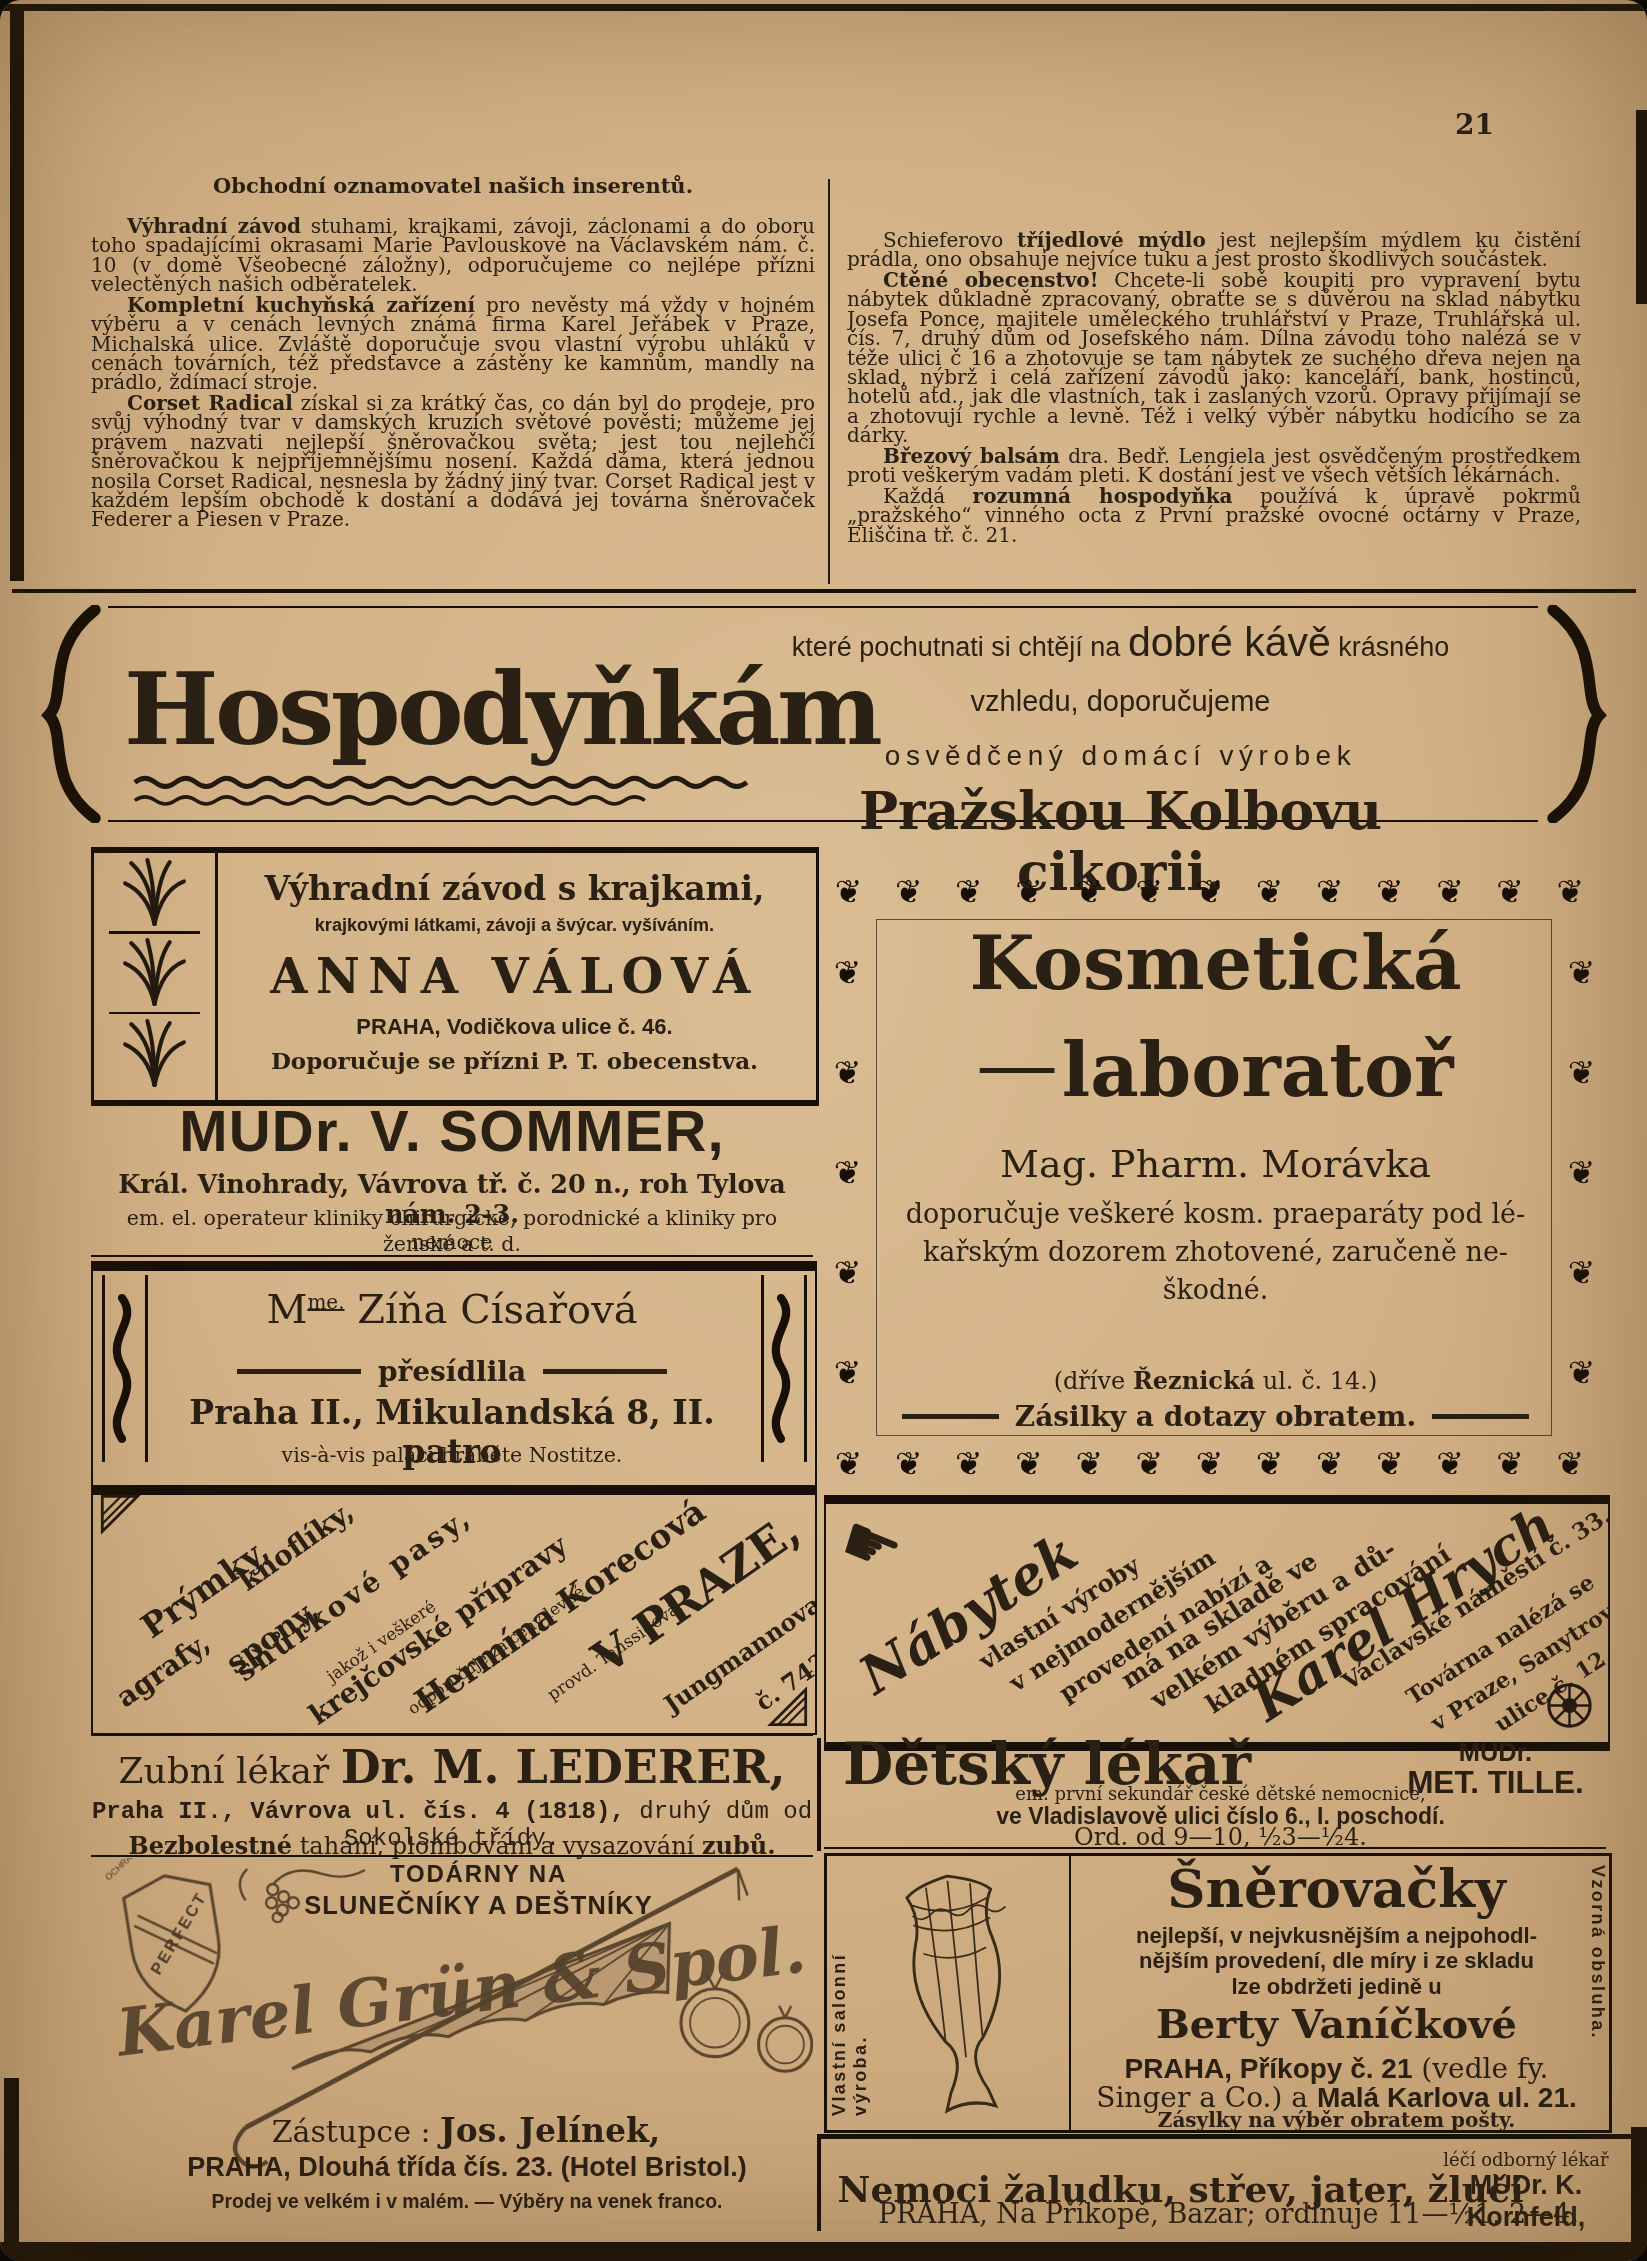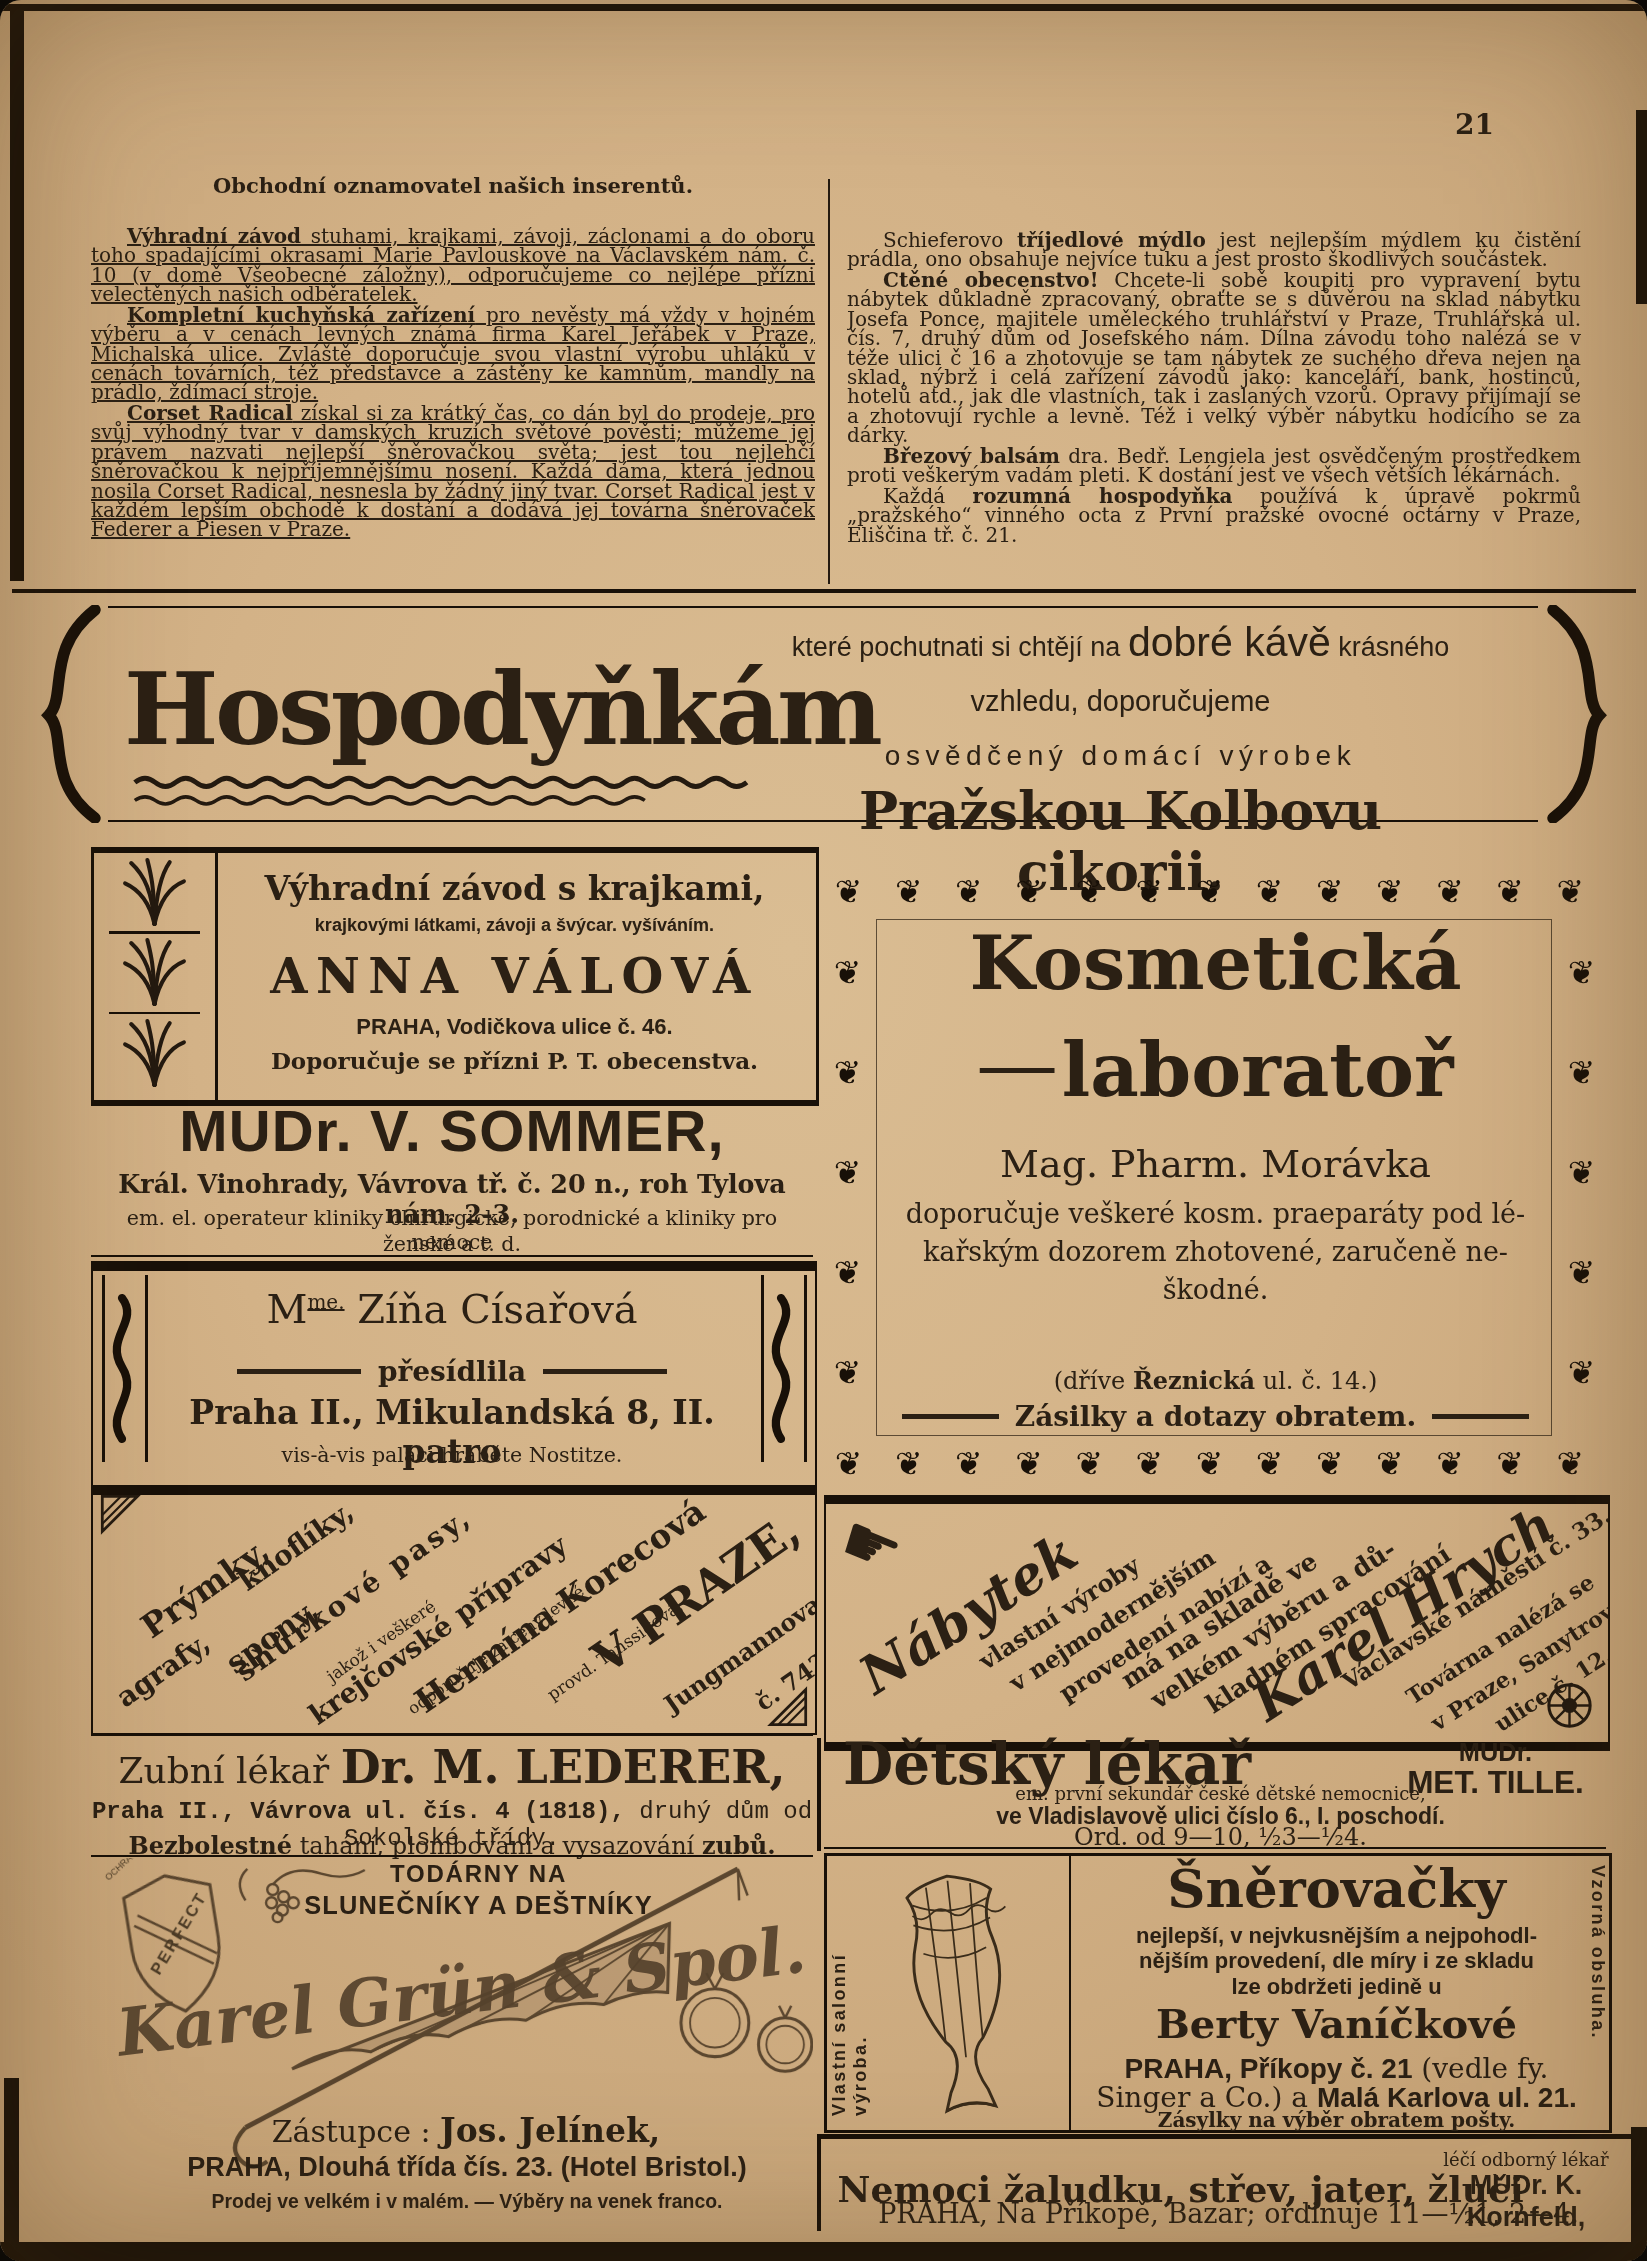--- a/index.html
+++ b/index.html
@@ -32,21 +32,21 @@
   .bar-left{left:9.7px;top:3.6px;width:14.5px;height:577px;}
   .bar-left2{left:3.6px;top:2078px;width:15.8px;height:183px;}
   .bar-rt{left:1636px;top:110px;width:11.5px;height:194px;}
   .bar-rb{left:1631px;top:2127px;width:16.4px;height:135px;}
   .bar-bottom{left:0;top:2242px;width:1647px;height:19.4px;}
   .pageno{left:1455px;top:108px;font-size:28px;font-weight:bold;}
 
   
   .art-title{left:91px;top:173px;width:724px;font-size:21px;font-weight:bold;}
   .art-col{height:361px;overflow:hidden;}
-  .art-left{left:91px;top:227px;width:724px;text-decoration:underline;}
+  .art-left{left:91px;top:217px;width:724px;}
   .art-right{left:847px;top:231px;width:734px;}
   .paras p{margin:0 0 1.2px 0;font-size:20px;line-height:19.4px;text-align:justify;text-indent:36px;}
   .paras .b{font-weight:bold;}
   .v-div{left:828px;top:179px;width:2.4px;height:405px;background:#241a10;}
 
   
   .rule-banner{left:12px;top:589px;width:1624px;height:4.2px;}
   .banner-line-t{left:108px;top:606px;width:1430px;height:2.4px;}
   .banner-line-b{left:108px;top:820px;width:1430px;height:2.4px;}
   .brand{left:124px;top:659px;width:642px;font-size:100px;font-weight:bold;letter-spacing:-3.6px;line-height:1;}

